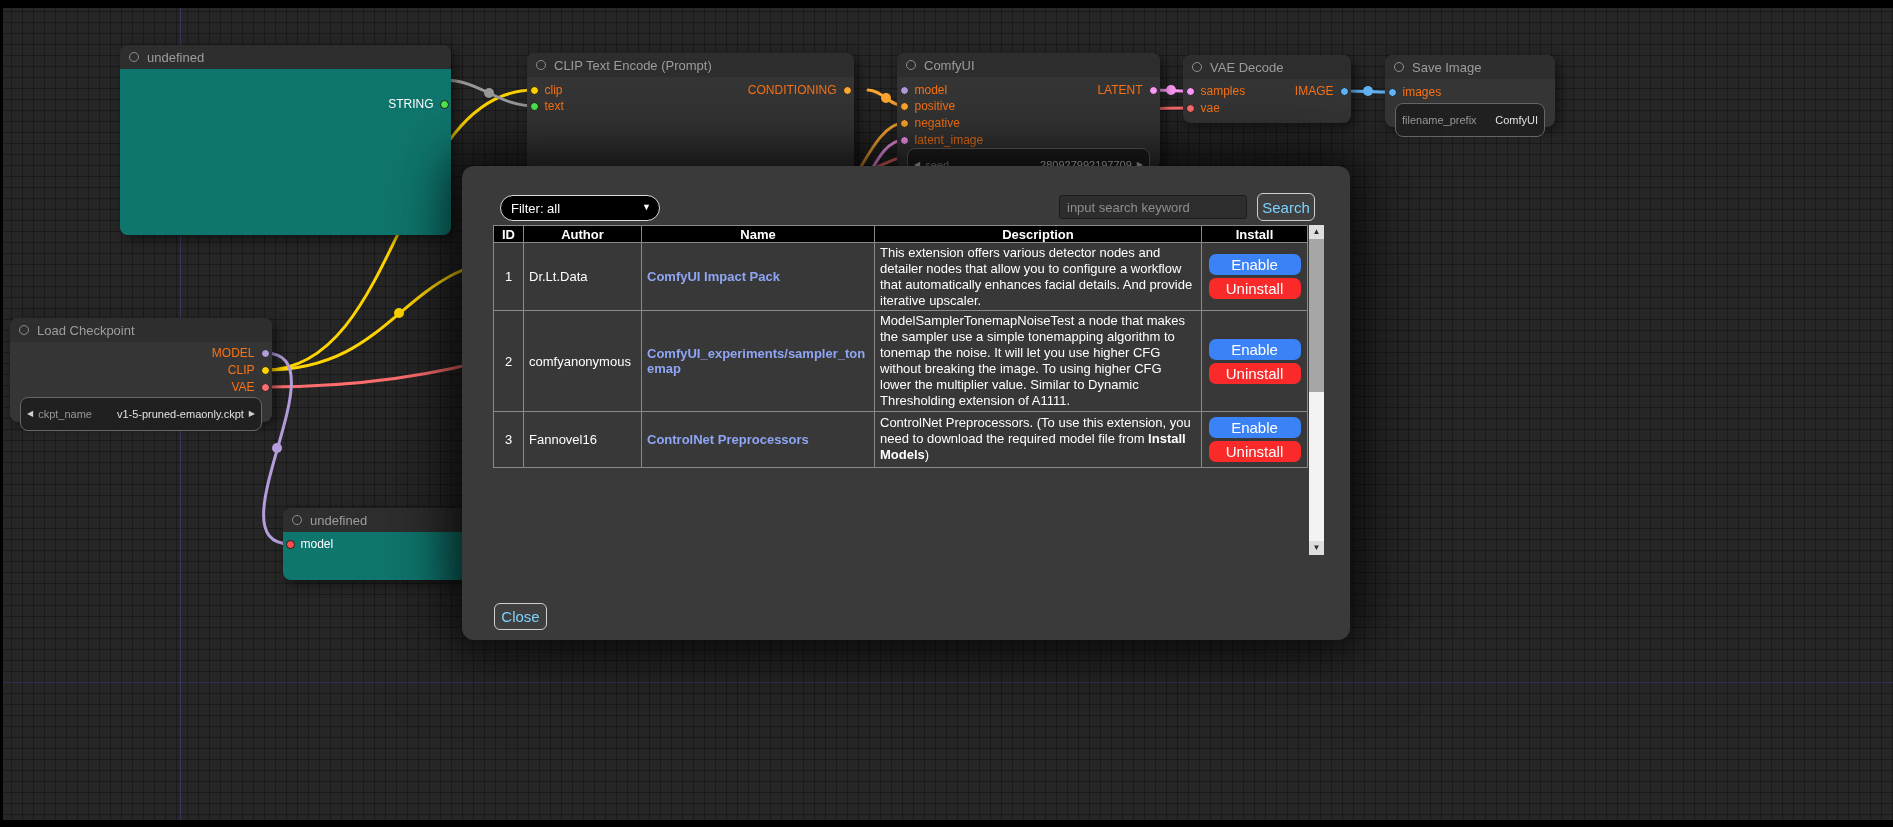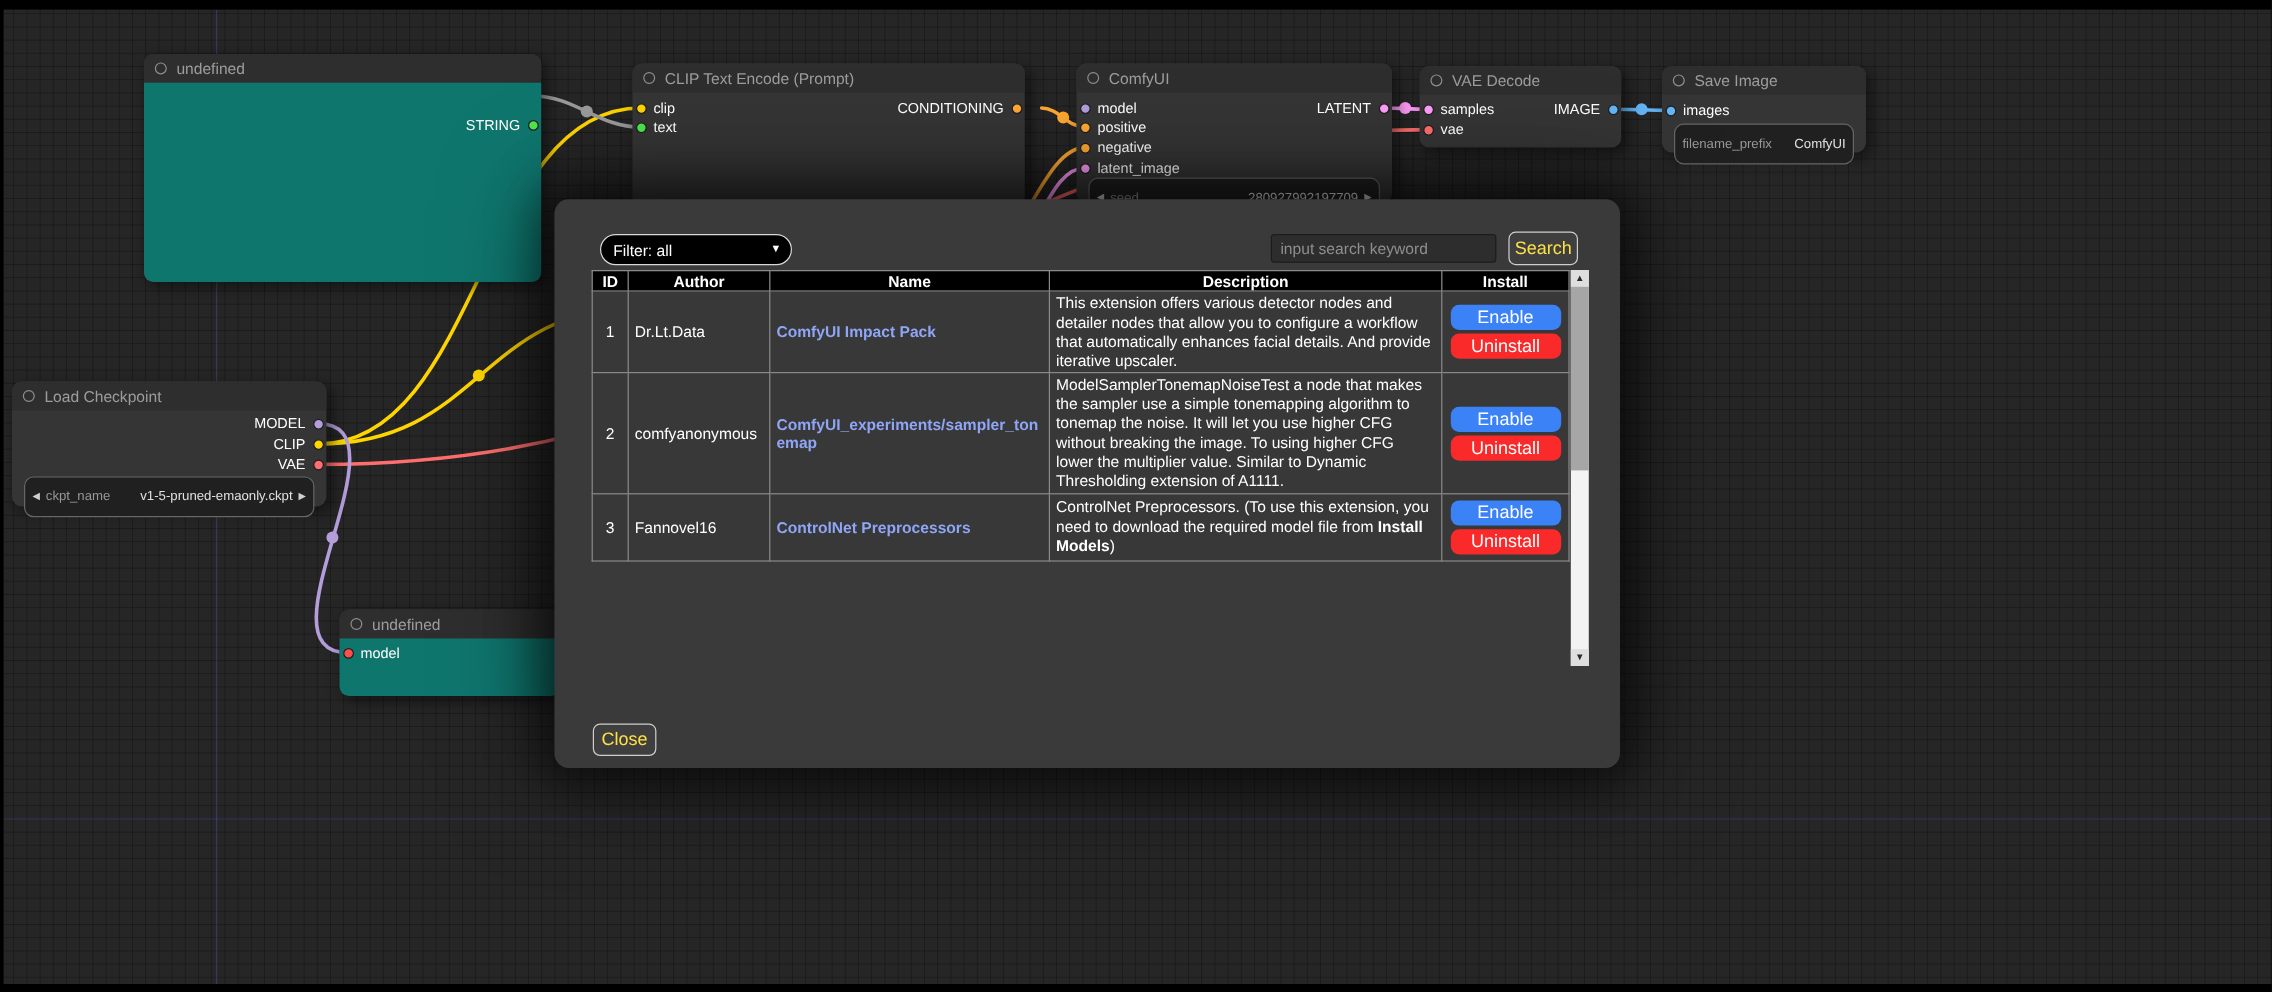--- a/index.html
+++ b/index.html
@@ -40,21 +40,21 @@
            border-radius:0 0 8px 8px; }
   .node.red .nbody { background:#0f766e;padding-left:48px; }
   .node.red .slabel { color:#fff; }
 
   .slot { position:absolute; height:14px; margin-top:-7px; display:flex;
           align-items:center; gap:6px; }
   .slot.in  { left:2.5px; }
   .slot.out { right:2.5px; flex-direction:row-reverse;justify-content:flex-end; }
   .sdot { width:9px; height:9px; border-radius:50%; border:1px solid #1d1d1d;
           flex:0 0 auto; }
-  .slabel { color:#ffffff; font-size:12px; white-space:nowrap; }
+  .slabel { color:#f97316; font-size:12px; white-space:nowrap; }
 
   .c-yellow{background:#FFD500}.c-green{background:#4FE64F}
   .c-orange{background:#FFA931}.c-purple{background:#B39DDB}
   .c-pink{background:#FF9CF9}.c-salmon{background:#FF6E6E}
   .c-blue{background:#64B5F6}.c-red{background:#FF4E4E}
 
   .widget { position:absolute; left:10px; right:10px; height:22px;
             background:#202020; border:1px solid #666; border-radius:8px;
             display:flex; align-items:center; padding:16px 6px; gap:5px;
             font-size:11px; }
@@ -73,21 +73,21 @@
             padding:0 22px 0 10px; appearance:none; -webkit-appearance:none;
             font-family:"Liberation Sans", sans-serif; }
   .select-caret { position:absolute; right:9px; top:7px; color:#fff;
             font-size:9px; pointer-events:none; }
 
   #search-input { position:absolute; left:597px; top:29px; width:188px; height:24px;
             background:#2d2d2d; border:1px solid #1c1c1c; color:#cfcfcf;
             font-size:13px; padding:0 7px; border-radius:3px; }
   #search-input::placeholder { color:#8e8e8e; }
 
-  .dlg-btn { background:#3f3f3f; border:1px solid #cfcfcf; color:#fde047;
+  .dlg-btn { background:#3f3f3f; border:1px solid #cfcfcf; color:#7dd3fc;
              border-radius:6px; font-size:15px; cursor:pointer;
              font-family:"Liberation Sans", sans-serif; }
   #search-button { position:absolute; left:795px; top:27px; width:58px; height:28px; }
   #close-button  { position:absolute; left:32px; top:437px; width:53px; height:27px; }
 
   #ext-table { position:absolute; left:31px; top:59px; width:814px;
                border-collapse:collapse; table-layout:fixed; background:#383838; }
   #ext-table th { background:#000; color:#fff; font-size:13px; font-weight:bold;
                border:1px solid #8a8a8a; height:17px; padding:0 2px; }
   #ext-table td { border:1px solid #8a8a8a; color:#fff; font-size:13px;

